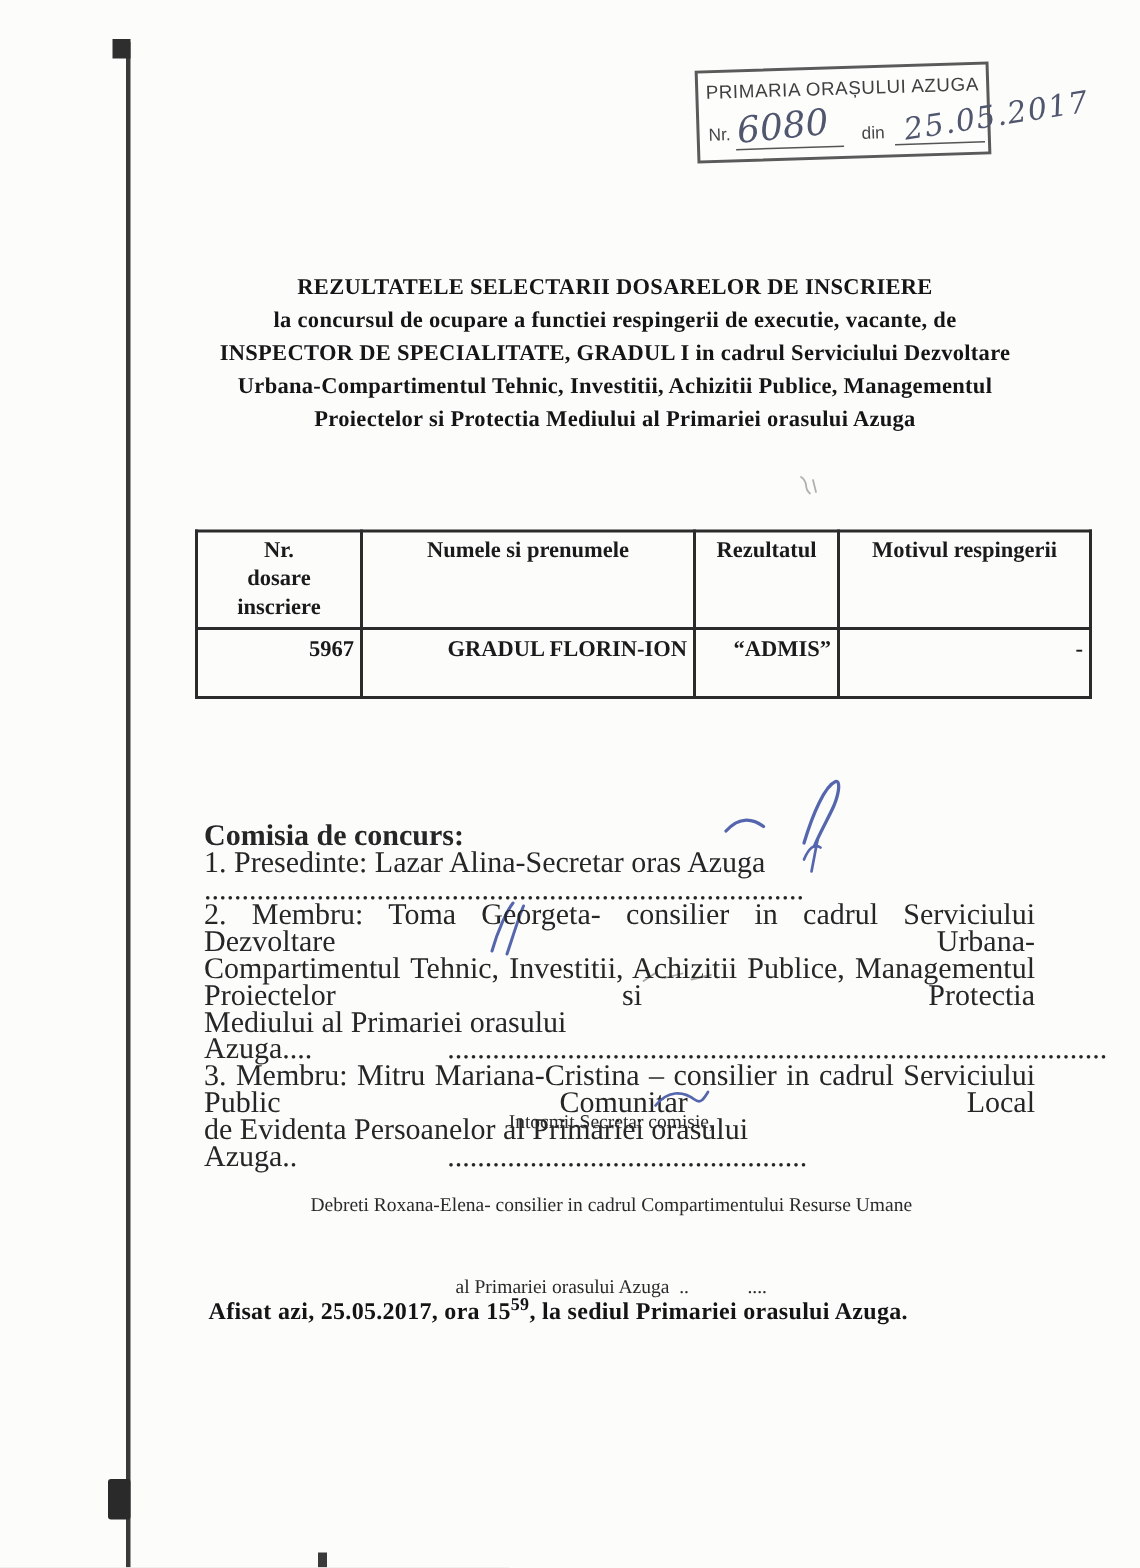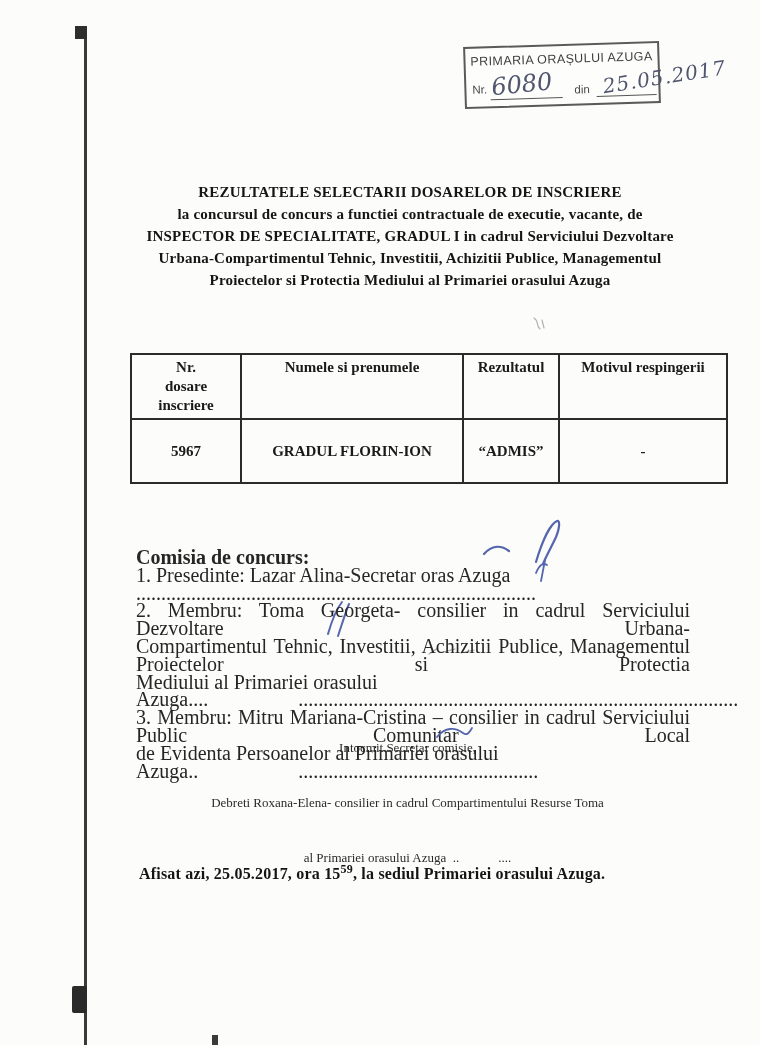--- a/index.html
+++ b/index.html
@@ -29,21 +29,21 @@
 
   
   .title{position:absolute;left:100px;top:181px;width:620px;text-align:center;
          font-weight:bold;font-size:15px;line-height:22px;color:#151515;letter-spacing:.2px;}
 
   
   .rtable{position:absolute;left:130px;top:353px;width:560px;border-collapse:collapse;table-layout:fixed;}
   .rtable td,.rtable th{border:2px solid #2b2b2b;font-weight:bold;font-size:15px;color:#1a1a1a;
                         vertical-align:top;padding:3px 4px;text-align:center;}
   .rtable .hdr{height:56px;line-height:19px;}
-  .rtable .row{height:36px;padding-top:23px;}
+  .rtable .row{height:36px;padding-top:5px;text-align:right;}
   .c1{width:100px;}.c2{width:212px;}.c3{width:86px;}.c4{width:158px;}
 
   
   .commission{position:absolute;left:136px;top:549px;width:554px;font-size:20px;
               line-height:17.8px;color:#262626;}
   .commission .heading{font-weight:bold;}
   .jline{text-align:justify;text-align-last:justify;}
   .pline{white-space:pre-wrap;}
 
   
@@ -74,21 +74,21 @@
       <span class="hand stamp-nr-value">6080</span>
       <span class="stamp-nr-underline"></span>
       <span class="stamp-din">din</span>
       <span class="stamp-din-underline"></span>
       <span class="hand stamp-date">25.05.2017</span>
     </div>
   </div>
 
   <div class="title">
     <div>REZULTATELE SELECTARII DOSARELOR DE INSCRIERE</div>
-    <div>la concursul de concurs a functiei contractuale de executie, vacante, de</div>
+    <div>la concursul de ocupare a functiei respingerii de executie, vacante, de</div>
     <div>INSPECTOR DE SPECIALITATE, GRADUL I in cadrul Serviciului Dezvoltare</div>
     <div>Urbana-Compartimentul Tehnic, Investitii, Achizitii Publice, Managementul</div>
     <div>Proiectelor si Protectia Mediului al Primariei orasului Azuga</div>
   </div>
 
   <div class="ink" style="left:529px;top:316px;">
     <svg width="20" height="18" viewBox="0 0 20 18">
       <path d="M5,2 C11,6 6,9 11,13 M13,4 L15,12" stroke="#b2b2ac" stroke-width="1.2" fill="none" stroke-linecap="round"></path>
     </svg>
   </div>
@@ -151,21 +151,21 @@
   </div>
 
   <div class="ink" style="left:435px;top:724px;">
     <svg width="42" height="20" viewBox="0 0 42 20">
       <path d="M2,13 C10,3 20,3 28,9 C32,12 34,9 37,4" stroke="#5566ae" stroke-width="1.8" fill="none" stroke-linecap="round"></path>
     </svg>
   </div>
 
   <div class="prepared">
     <div>Intocmit Secretar comisie,</div>
-    <div>Debreti Roxana-Elena- consilier in cadrul Compartimentului Resurse Toma</div>
+    <div>Debreti Roxana-Elena- consilier in cadrul Compartimentului Resurse Umane</div>
     <div>al Primariei orasului Azuga&nbsp;&nbsp;..&nbsp;&nbsp;&nbsp;&nbsp;&nbsp;&nbsp;&nbsp;&nbsp;&nbsp;&nbsp;&nbsp;&nbsp;....</div>
   </div>
 
   <div class="footer">
     <span>Afisat azi, 25.05.2017, ora 15</span><sup>59</sup><span>, la sediul Primariei orasului Azuga.</span>
   </div>
 
 </div>
 
 </body></html>

